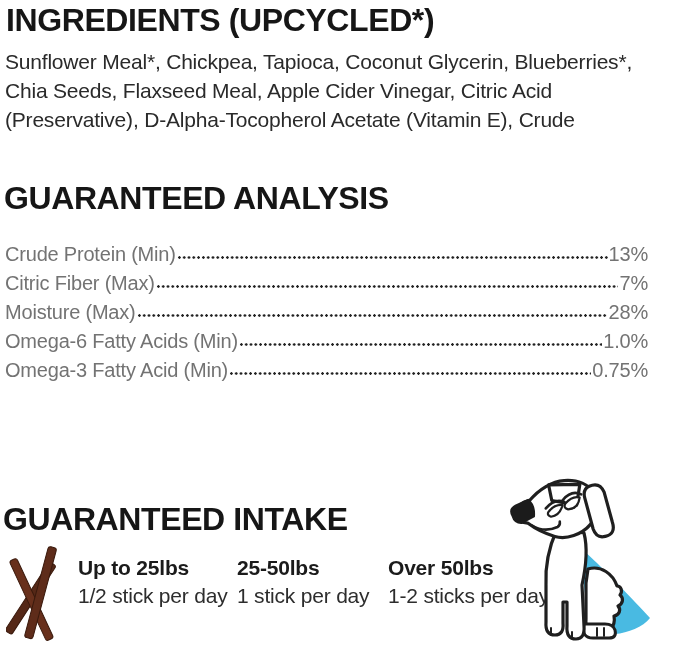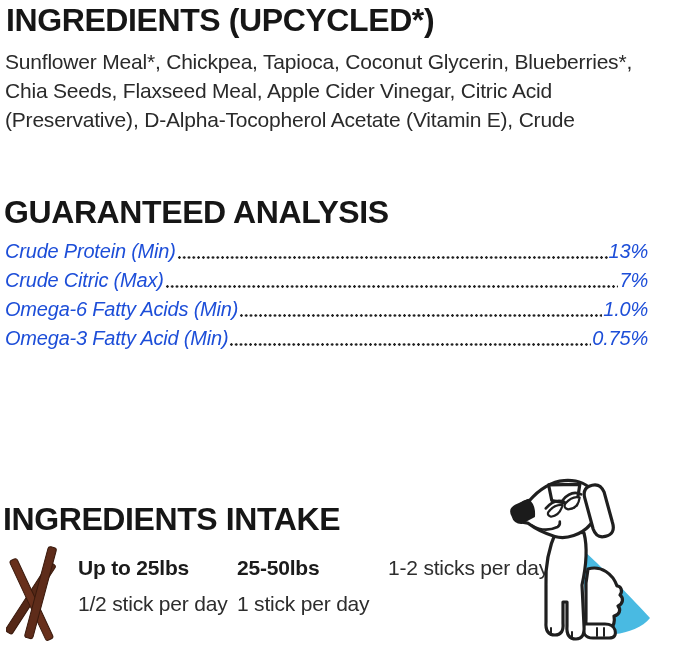--- a/index.html
+++ b/index.html
@@ -15,47 +15,47 @@
     position:absolute;left:4px;
     font-size:32px;font-weight:800;letter-spacing:-0.4px;
     color:#161616;white-space:nowrap;
   }
   .ingredients-title{top:2px;left:6px;}
   .ingredients-text{
     position:absolute;top:47px;left:5px;right:2px;
     font-size:21px;line-height:29px;color:#2a2a2a;
     letter-spacing:-0.2px;white-space:nowrap;
   }
-  .analysis-title{top:194px;}
+  .analysis-title{top:180px;}
   .analysis-rows{
     position:absolute;top:237px;left:5px;right:6px;
   }
   .arow{
-    display:flex;align-items:center;
-    height:29px;font-size:20px;letter-spacing:-0.2px;color:#1d4ed8;font-style:italic;
+    display:flex;align-items:flex-end;
+    height:29px;font-size:20px;letter-spacing:-0.2px;color:#737373;
   }
   .arow .lbl{white-space:pre;flex:0 0 auto;}
   .arow .dots{
     flex:1 1 auto;align-self:flex-end;
     height:7px;margin:0 1px 6px 1px;
     background-image:radial-gradient(circle,#222222 1.2px,transparent 1.45px);
     background-size:4.8px 5px;
     background-repeat:repeat-x;
     background-position:0 100%;
   }
   .arow .val{white-space:nowrap;flex:0 0 auto;}
   .intake-title{top:501px;left:3px;}
   .sticks-icon{position:absolute;left:6px;top:543px;}
   .intake-col{position:absolute;top:556px;}
   .col-1{left:78px;}
   .col-2{left:237px;}
   .col-3{left:388px;}
   .intake-col .weight{
     font-size:21px;font-weight:700;color:#1b1b1b;letter-spacing:-0.2px;
-    margin-bottom:12px;white-space:nowrap;
+    margin-bottom:4px;white-space:nowrap;
   }
   .intake-col .dose{
     font-size:21px;color:#2d2d2d;letter-spacing:-0.2px;white-space:nowrap;
   }
   .dog-illustration{position:absolute;right:0px;bottom:0px;}
 </style>
 </head>
 <body>
 
 <div class="page">
@@ -70,37 +70,42 @@
 
   <div class="heading analysis-title">GUARANTEED ANALYSIS</div>
 
   <div class="analysis-rows">
     <div class="arow">
       <span class="lbl">Crude Protein (Min)</span>
       <span class="dots"></span>
       <span class="val">13%</span>
     </div>
     <div class="arow">
-      <span class="lbl">Crude Citric (Max)</span>
+      <span class="lbl">Citric Fiber (Max)</span>
       <span class="dots"></span>
       <span class="val">7%</span>
+    </div>
+    <div class="arow">
+      <span class="lbl">Moisture (Max)</span>
+      <span class="dots"></span>
+      <span class="val">28%</span>
     </div>
     <div class="arow">
       <span class="lbl">Omega-6 Fatty Acids (Min)</span>
       <span class="dots"></span>
       <span class="val">1.0%</span>
     </div>
     <div class="arow">
       <span class="lbl">Omega-3 Fatty Acid (Min)</span>
       <span class="dots"></span>
       <span class="val">0.75%</span>
     </div>
   </div>
 
-  <div class="heading intake-title">INGREDIENTS INTAKE</div>
+  <div class="heading intake-title">GUARANTEED INTAKE</div>
 
   <div class="sticks-icon">
     <svg width="60" height="104" viewBox="0 0 60 104" aria-hidden="true">
       <g transform="rotate(33 24 56)">
         <rect x="20" y="14" width="8" height="82" rx="2.5" fill="#552817" stroke="#3A1A0D" stroke-width="1"></rect>
       </g>
       <g transform="rotate(-25 28 62)">
         <rect x="24" y="12" width="8" height="88" rx="2.5" fill="#68301C" stroke="#3A1A0D" stroke-width="1"></rect>
       </g>
       <g transform="rotate(15 31 58)">
@@ -111,20 +116,21 @@
 
   <div class="intake-col col-1">
     <div class="weight">Up to 25lbs</div>
     <div class="dose">1/2 stick per day</div>
   </div>
   <div class="intake-col col-2">
     <div class="weight">25-50lbs</div>
     <div class="dose">1 stick per day</div>
   </div>
   <div class="intake-col col-3">
+    <div class="weight">Over 50lbs</div>
     <div class="dose">1-2 sticks per day</div>
   </div>
 
   <div class="dog-illustration">
     <svg width="150" height="168" viewBox="0 0 150 168" aria-hidden="true">
 
       <path d="M80,76 C96,90 119,114 146,143 C139,152 124,158 111,159 C99,160 91,156 87,149 C81,124 77,98 80,76 Z" fill="#49BAE2"></path>
 
       <path d="M84,94 C97,90 109,99 113,111 C117,111 119,116 116,120 C120,123 119,129 114,131 C117,134 116,140 110,141 C112,152 104,160 94,160 C86,160 81,153 82,144 L82,108 Z" fill="#ffffff" stroke="#1f1f1f" stroke-width="3.2" stroke-linejoin="round"></path>
 

